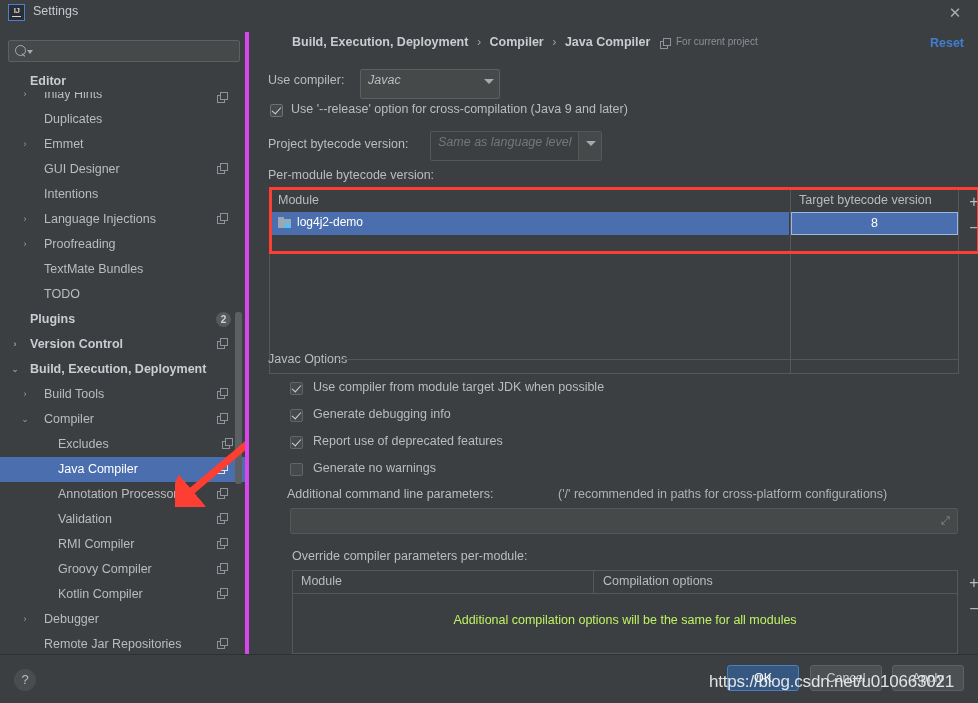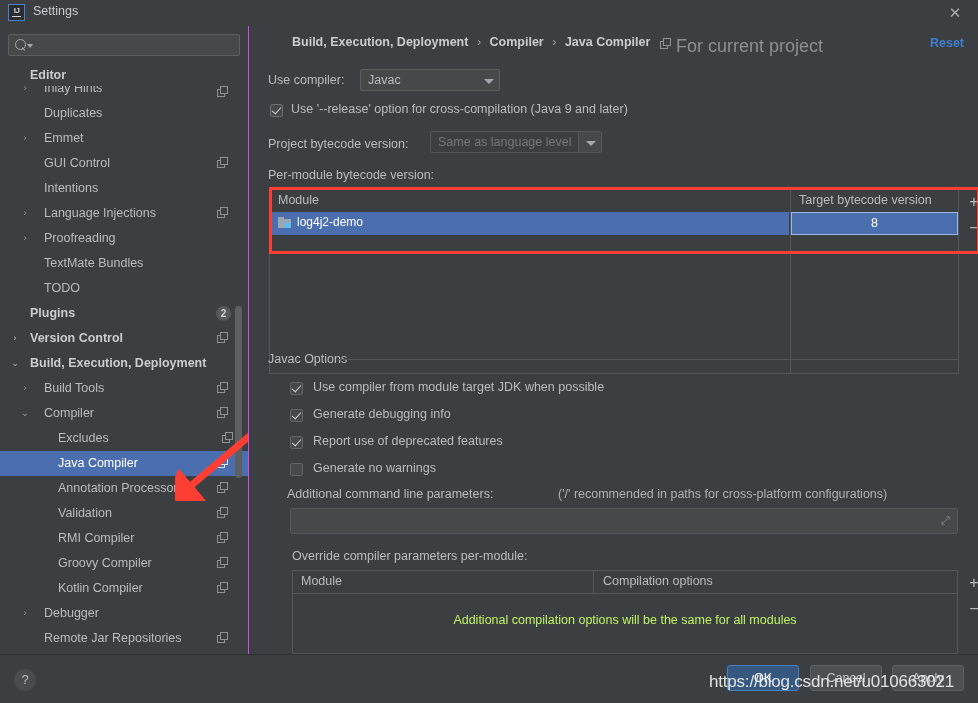--- a/index.html
+++ b/index.html
@@ -17,22 +17,22 @@
   .ij-logo{position:absolute;left:8px;top:4px;width:17px;height:17px;border:1px solid #4a7fd4;
            background:#2b2d30;color:#cfd3d8;font-size:8px;font-weight:bold;line-height:8px;
            text-align:center;padding-top:2px;box-sizing:border-box;letter-spacing:-0.5px;}
   .ij-logo span{display:block;}
   .ij-logo .bar{width:9px;height:1px;background:#cfd3d8;margin:1px auto 0 auto;}
   .title-text{position:absolute;left:33px;top:4px;font-size:12.5px;color:#c8cbd0;}
   .close-btn{position:absolute;right:14px;top:4px;width:18px;height:18px;color:#a8acb2;
              font-size:15px;line-height:18px;text-align:center;cursor:default;}
 
   
-  .sidebar{position:absolute;left:0;top:26px;width:249px;height:628px;background:#3c3f41;
-           border-right:1px solid #d946ef;box-sizing:border-box;overflow:hidden;}
+  .sidebar{position:absolute;left:0;top:32px;width:249px;height:628px;background:#3c3f41;
+           border-right:4px solid #d946ef;box-sizing:border-box;overflow:hidden;}
   .searchbox{position:absolute;left:8px;top:8px;width:232px;height:22px;background:#45494a;
              border:1px solid #5e6060;box-sizing:border-box;border-radius:2px;}
   .searchbox .magn{position:absolute;left:6px;top:4px;width:9px;height:9px;
                    border:1.3px solid #a6aab0;border-radius:50%;}
   .searchbox .magn-h{position:absolute;left:13px;top:12px;width:4px;height:1.3px;
                      background:#a6aab0;transform:rotate(45deg);transform-origin:left center;}
   .searchbox .caret{position:absolute;left:18px;top:9px;width:0;height:0;
                     border-left:3px solid transparent;border-right:3px solid transparent;
                     border-top:4px solid #a6aab0;}
 
@@ -55,27 +55,27 @@
   .sb-track{position:absolute;right:7px;top:0;width:7px;height:590px;}
   .sb-thumb{position:absolute;right:7px;width:7px;background:#5c6063;border-radius:3px;}
 
   
   .red-arrow{position:absolute;left:175px;top:405px;width:80px;height:70px;pointer-events:none;}
 
   
   .panel{position:absolute;left:250px;top:26px;width:728px;height:628px;background:#3c3f41;}
   .breadcrumb{position:absolute;left:18px;top:9px;font-size:12.5px;font-weight:bold;color:#c9ccd1;margin-left:24px;}
   .breadcrumb .sep{font-weight:normal;color:#9aa0a6;padding:0 5px;}
-  .forproj{position:absolute;left:426px;top:10px;font-size:18px;color:#8b9096;}
+  .forproj{position:absolute;left:426px;top:10px;font-size:10px;color:#8b9096;}
   .forproj .cfg{position:absolute;left:-16px;top:2px;width:12px;height:12px;}
   .reset{position:absolute;right:14px;top:10px;font-size:12.5px;font-weight:bold;color:#3f7fd0;cursor:default;}
 
   .lbl-plain{position:absolute;font-size:12.5px;color:#b9bcc0;}
-  .combo{position:absolute;height:22px;background:#45494a;border:1px solid #5e6060;
-         box-sizing:border-box;border-radius:2px;}
+  .combo{position:absolute;height:30px;background:#45494a;border:1px solid #5e6060;
+         box-sizing:border-box;border-radius:2px;font-style:italic;}
   .combo .val{position:absolute;left:7px;top:3px;font-size:12.5px;color:#b9bcc0;}
   .combo .arrowbox{position:absolute;right:0;top:0;bottom:0;width:22px;}
   .combo .tri{position:absolute;left:7px;top:9px;width:0;height:0;
               border-left:5px solid transparent;border-right:5px solid transparent;
               border-top:5px solid #a6aab0;}
   .combo.disabled{background:#3c3f41;border:1px solid #55585a;}
   .combo.disabled .val{color:#72777c;}
   .combo.split .arrowbox{border-left:1px solid #55585a;background:#45494a;}
 
   .chk{position:absolute;width:13px;height:13px;background:#45494a;border:1px solid #6d7174;
@@ -165,21 +165,21 @@
       </div>
 
       <div class="node" style="position:absolute;top:37px;left:0;width:249px;">
         <span class="lbl" style="left:44px;">Duplicates</span>
       </div>
       <div class="node" style="position:absolute;top:62px;left:0;width:249px;">
         <span class="arrow" style="left:20px;">›</span>
         <span class="lbl" style="left:44px;">Emmet</span>
       </div>
       <div class="node" style="position:absolute;top:87px;left:0;width:249px;">
-        <span class="lbl" style="left:44px;">GUI Control</span>
+        <span class="lbl" style="left:44px;">GUI Designer</span>
         <span class="cfg">
             <span class="cfg-i">
               <i class="b"></i>
               <i class="f"></i>
             </span>
           </span>
       </div>
       <div class="node" style="position:absolute;top:112px;left:0;width:249px;">
         <span class="lbl" style="left:44px;">Intentions</span>
       </div>

